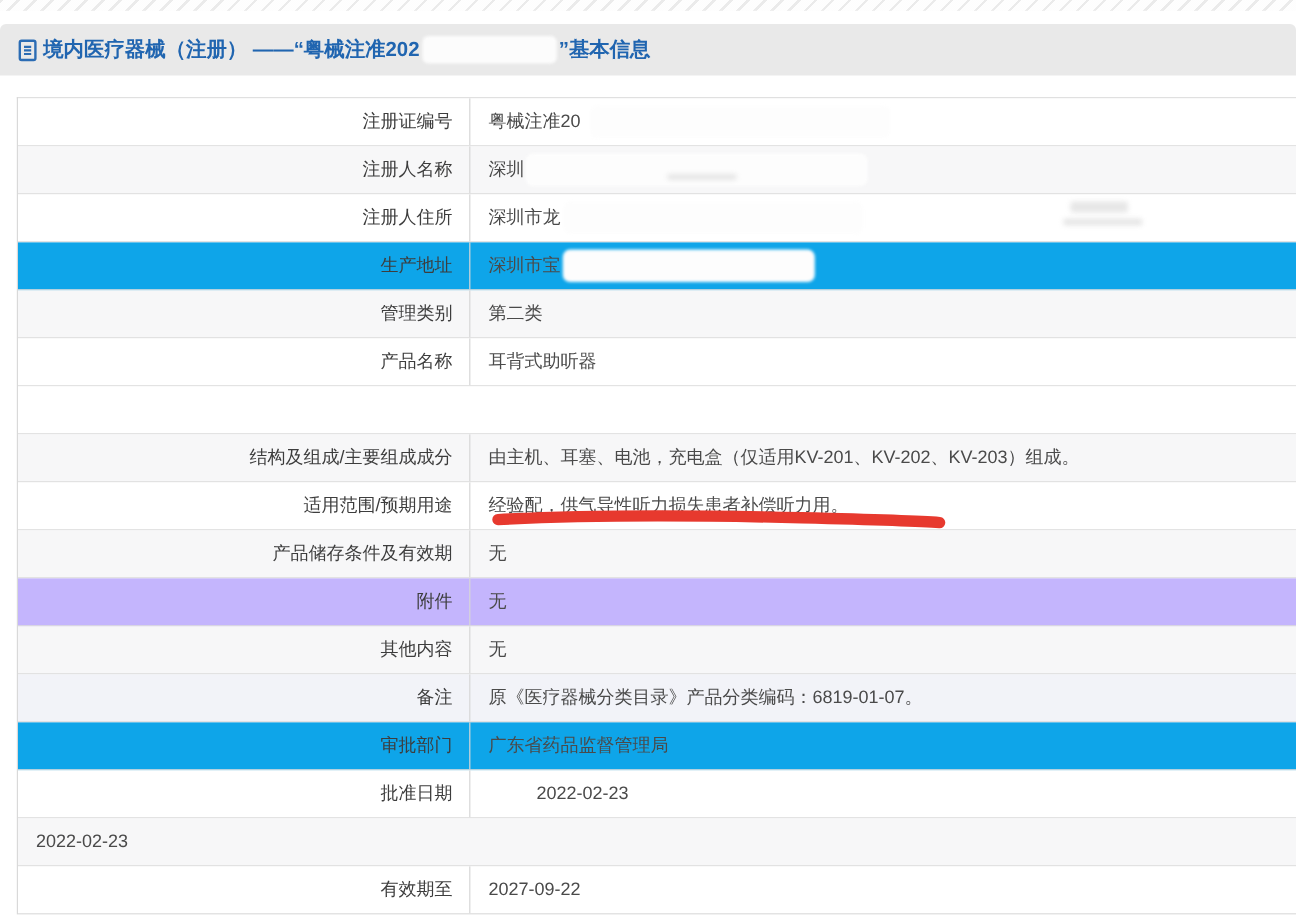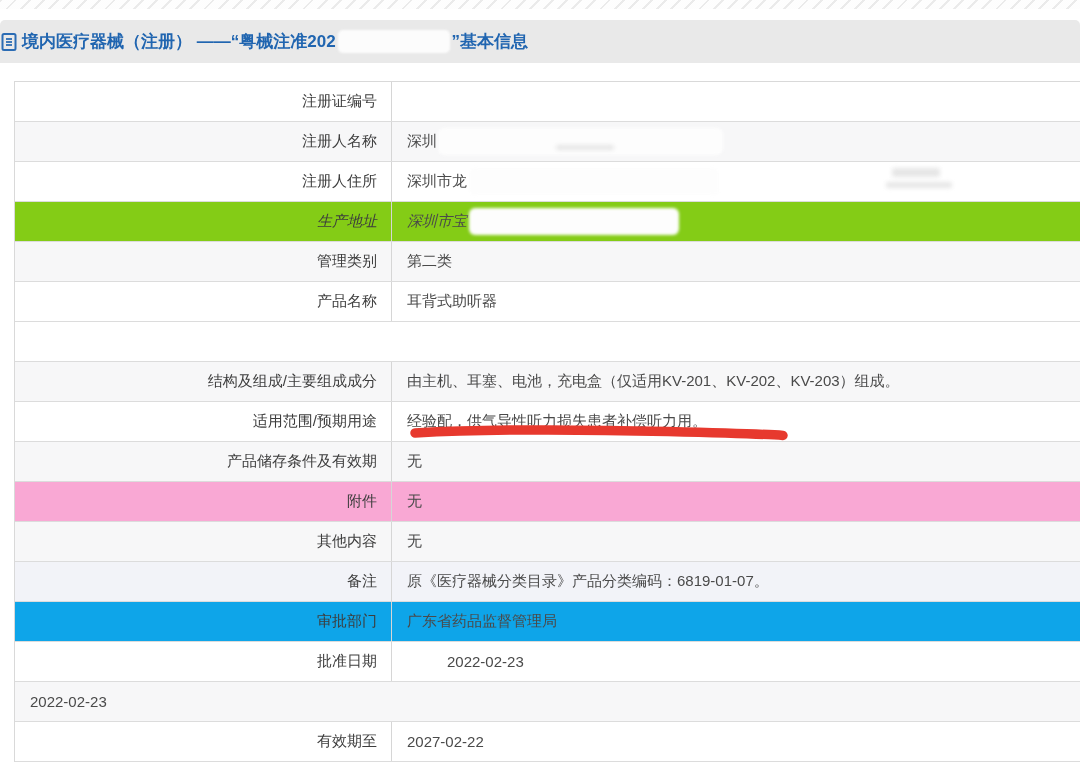--- a/index.html
+++ b/index.html
@@ -14,21 +14,21 @@
   .top-strip{
     position:absolute;left:0;top:0;width:1080px;height:9px;
     background:repeating-linear-gradient(135deg,#e4e4e4 0 2px,#fdfdfd 2px 10px);
     opacity:.75;
   }
   .header-bar{
     position:absolute;left:0;top:20px;width:1080px;height:43px;
     background:#e9e9e9;
     border-radius:5px 5px 0 0;
     display:flex;align-items:center;
-    box-sizing:border-box;
+    padding-left:14px;box-sizing:border-box;
   }
   .doc-icon{display:inline-flex;margin-right:4px;flex:0 0 auto;}
   .title{
     font-size:17px;font-weight:bold;color:#2065b0;
     display:flex;align-items:center;white-space:pre;
   }
   .header-patch{
     display:inline-block;width:112px;height:23px;
     background:#fcfcfc;border-radius:5px;filter:blur(1.2px);
     margin:0 2px;
@@ -81,20 +81,24 @@
         <line x1="6" y1="10" x2="12" y2="10" stroke="#2b6cb4" stroke-width="1.8"></line>
         <line x1="6" y1="13" x2="12" y2="13" stroke="#2b6cb4" stroke-width="1.8"></line>
       </svg>
     </span>
     <span class="title"><span>境内医疗器械（注册） ——“粤械注准202</span><span class="header-patch"></span><span>”基本信息</span></span>
   </div>
 
   <div class="info-table" id="info-table">
   <div class="row" style="background: rgb(255, 255, 255);">
     <div class="cell label">注册证编号</div>
+    <div class="cell value">
+      <span class="vtext">粤械注准20</span>
+    <div class="patch" style="left: 100px; width: 250px;"></div>
+        </div>
   </div>
 
   <div class="row" style="background: rgb(247, 247, 248);">
     <div class="cell label">注册人名称</div>
     <div class="cell value">
       <span class="vtext">深圳</span>
     <div class="patch" style="left: 46px; width: 285px;"></div>
           <div class="ghost" style="left: 164px; top: 23px; width: 58px; height: 5px;"></div>
         </div>
   </div>
@@ -102,21 +106,21 @@
   <div class="row" style="background: rgb(255, 255, 255);">
     <div class="cell label">注册人住所</div>
     <div class="cell value">
       <span class="vtext">深圳市龙</span>
     <div class="patch" style="left: 77px; width: 250px;"></div>
           <div class="ghost" style="left: 500px; top: 6px; width: 48px; height: 9px;"></div>
           <div class="ghost" style="left: 494px; top: 20px; width: 66px; height: 6px;"></div>
         </div>
   </div>
 
-  <div class="row" style="background: #84cc16; font-style: italic;">
+  <div class="row" style="background: #0ea5e9;">
     <div class="cell label">生产地址</div>
     <div class="cell value">
       <span class="vtext">深圳市宝</span>
     <div class="patch" style="left: 77px; width: 210px;"></div>
         </div>
   </div>
 
   <div class="row" style="background: rgb(247, 247, 248);">
     <div class="cell label">管理类别</div>
     <div class="cell value">
@@ -151,21 +155,21 @@
         </div>
   </div>
 
   <div class="row" style="background: rgb(247, 247, 248);">
     <div class="cell label">产品储存条件及有效期</div>
     <div class="cell value">
       <span class="vtext">无</span>
     </div>
   </div>
 
-  <div class="row" style="background: #f9a8d4;">
+  <div class="row" style="background: #c4b5fd;">
     <div class="cell label">附件</div>
     <div class="cell value">
       <span class="vtext">无</span>
     </div>
   </div>
 
   <div class="row" style="background: rgb(247, 247, 248);">
     <div class="cell label">其他内容</div>
     <div class="cell value">
       <span class="vtext">无</span>
@@ -195,17 +199,17 @@
 
   <div class="row" style="background: rgb(247, 247, 248);">
     <div class="cell value">
       <span class="vtext">2022-02-23</span>
     </div>
   </div>
 
   <div class="row" style="background: rgb(255, 255, 255);">
     <div class="cell label">有效期至</div>
     <div class="cell value">
-      <span class="vtext">2027-02-22</span>
+      <span class="vtext">2027-09-22</span>
     </div>
   </div>
 </div>
 </div>
 
 </body></html>

